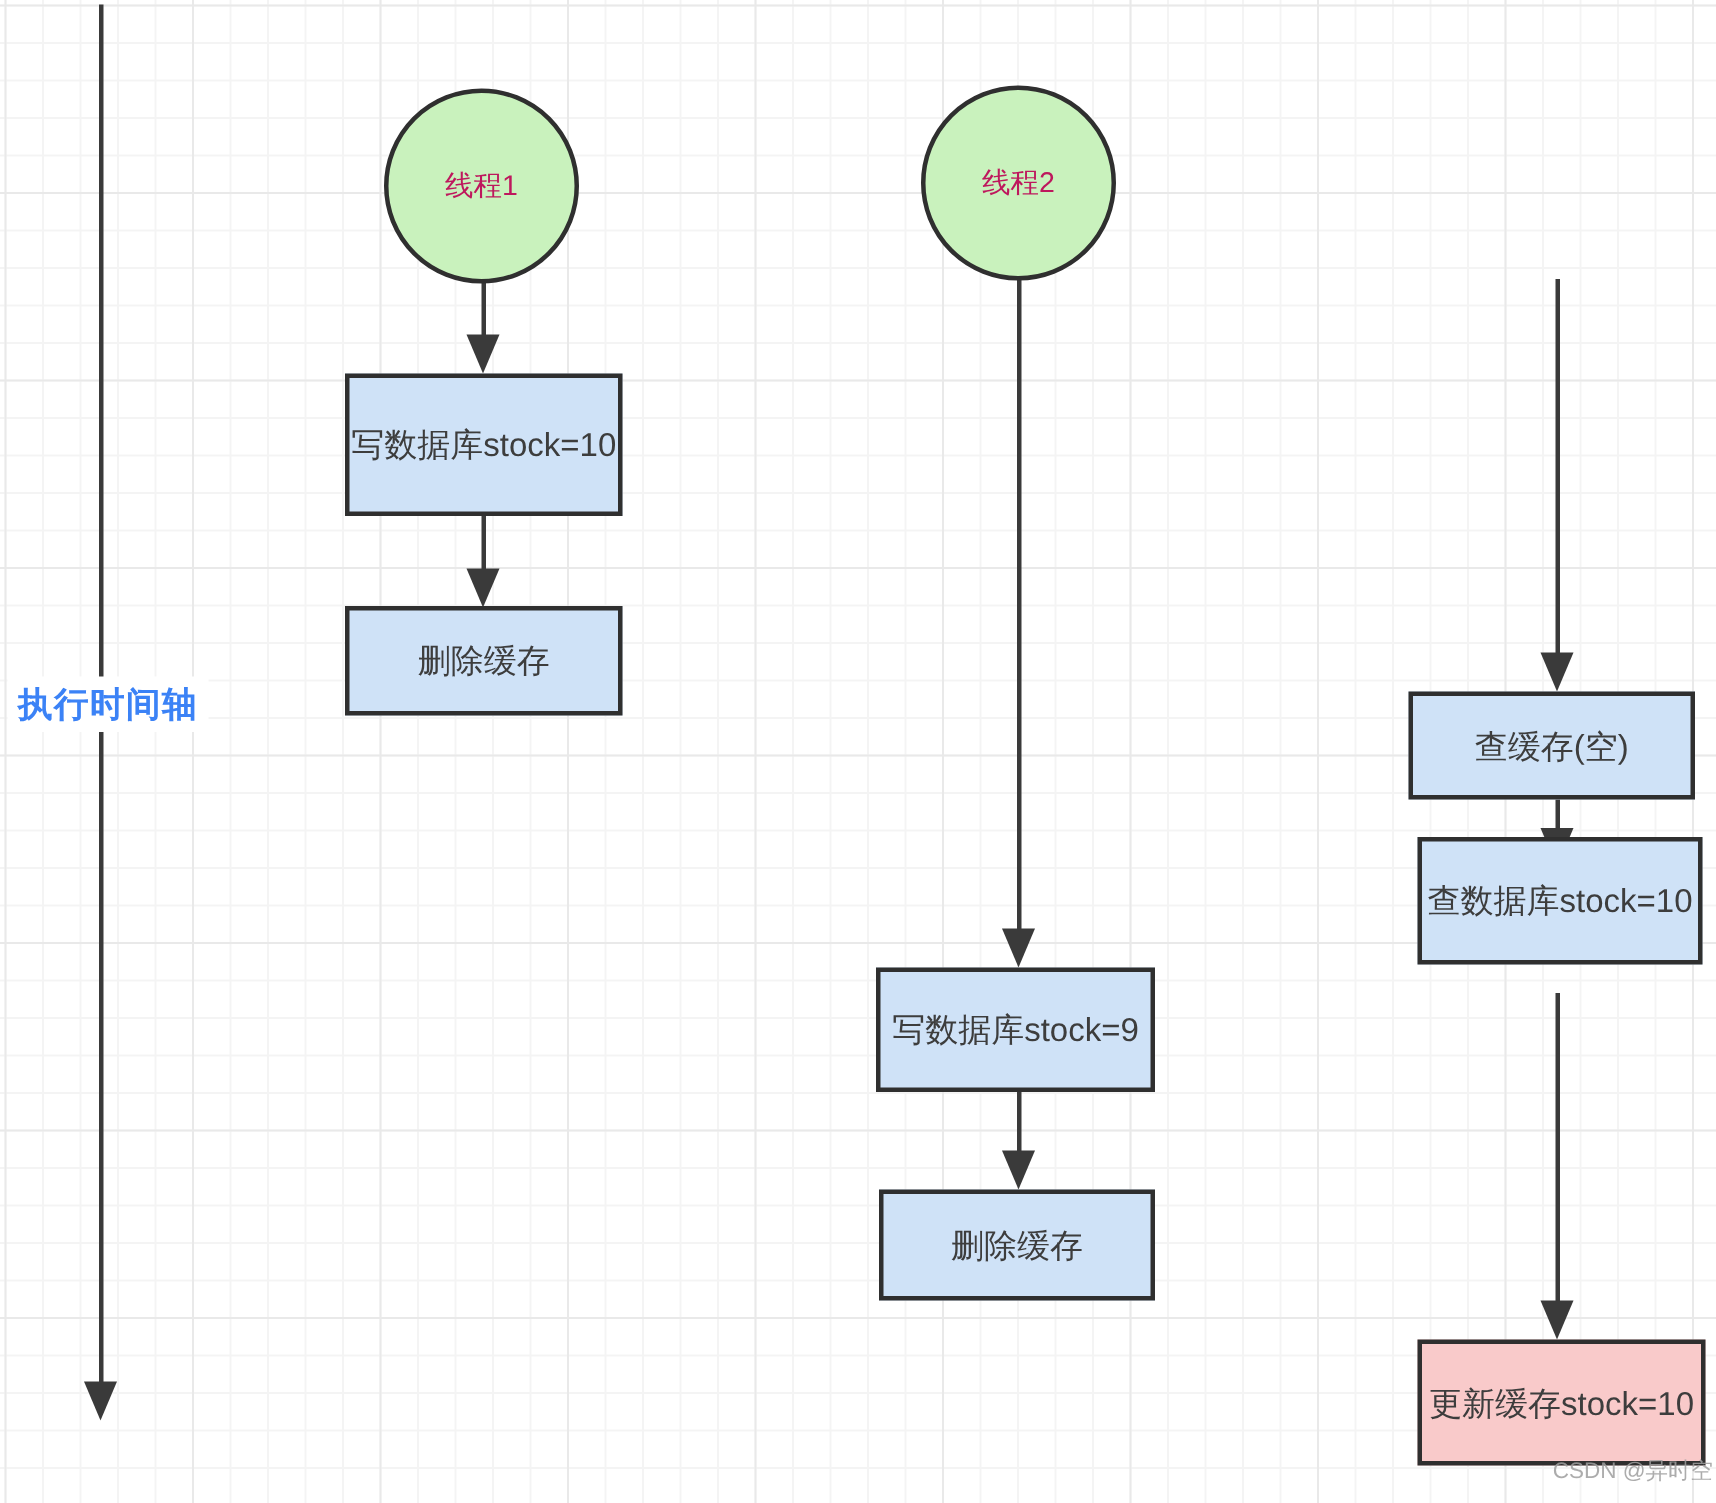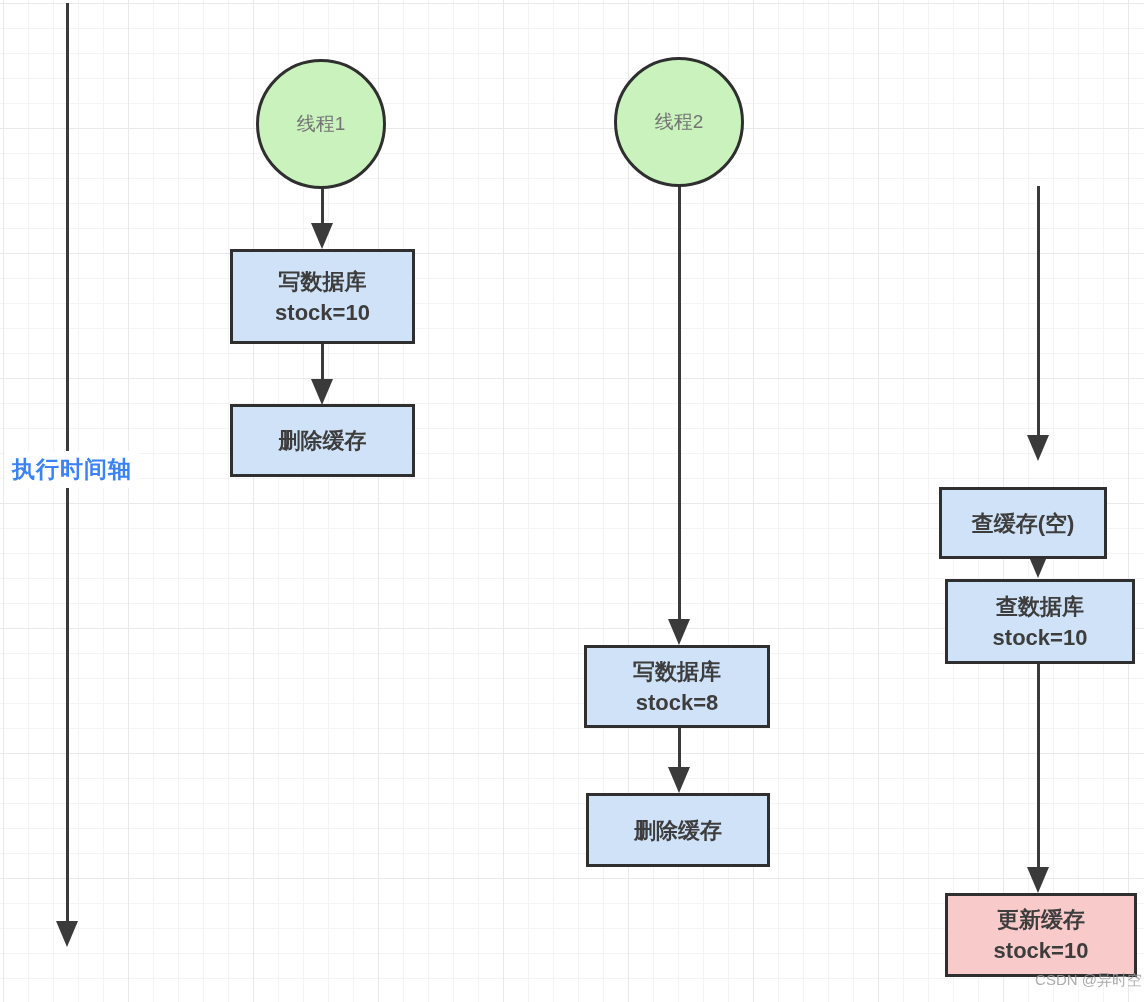--- a/index.html
+++ b/index.html
@@ -52,42 +52,42 @@
     padding:3px 0;
     z-index:5;
     letter-spacing:1px;
   }
 
   
   .circle{
     position:absolute;width:130px;height:130px;border-radius:50%;
     background:#c9f2bd;border:3px solid #2f2f2f;box-sizing:border-box;
     display:flex;align-items:center;justify-content:center;
-    font-size:19px;color:#737373;
+    font-size:19px;color:#be185d;
     z-index:2;
   }
   #c1{left:256px;top:59px;}
   #c2{left:614px;top:57px;align-items:center;}
   #c3{left:973px;top:57px;}
 
   
   .box{
     position:absolute;background:#cfe2f7;border:3px solid #2f2f2f;
     box-sizing:border-box;
-    display:flex;flex-direction:column;align-items:center;justify-content:center;
+    display:flex;flex-direction:row;align-items:center;justify-content:center;
     font-size:22px;line-height:31px;color:#3d3d3d;
-    z-index:2;text-align:center;font-weight:bold;
+    z-index:2;text-align:center;
   }
   .box.pink{background:#f9caca;}
   #t1b1{left:230px;top:249px;width:185px;height:95px;}
   #t1b2{left:230px;top:404px;width:185px;height:73px;}
   #t2b1{left:584px;top:645px;width:186px;height:83px;}
   #t2b2{left:586px;top:793px;width:184px;height:74px;}
-  #t3b1{left:939px;top:487px;width:168px;height:72px;}
-  #t3b2{left:945px;top:579px;width:190px;height:85px;}
+  #t3b1{left:939px;top:461px;width:191px;height:72px;}
+  #t3b2{left:945px;top:558px;width:190px;height:85px;}
   #t3b3{left:945px;top:893px;width:192px;height:84px;}
 
   
   .watermark{
     position:absolute;right:2px;top:971px;
     font-size:15px;color:rgba(158,158,158,0.85);
     z-index:6;white-space:nowrap;
   }
 </style>
 </head>
@@ -122,21 +122,21 @@
 
   <div class="circle" id="c2">
     <span>线程2</span>
   </div>
   <div class="varrow" id="a-t2-1">
     <div class="shaft"></div>
     <div class="head"></div>
   </div>
   <div class="box" id="t2b1">
     <span>写数据库</span>
-    <span>stock=8</span>
+    <span>stock=9</span>
   </div>
   <div class="varrow" id="a-t2-2">
     <div class="shaft"></div>
     <div class="head"></div>
   </div>
   <div class="box" id="t2b2">
     <span>删除缓存</span>
   </div>
 
   <div class="varrow" id="a-t3-1">

